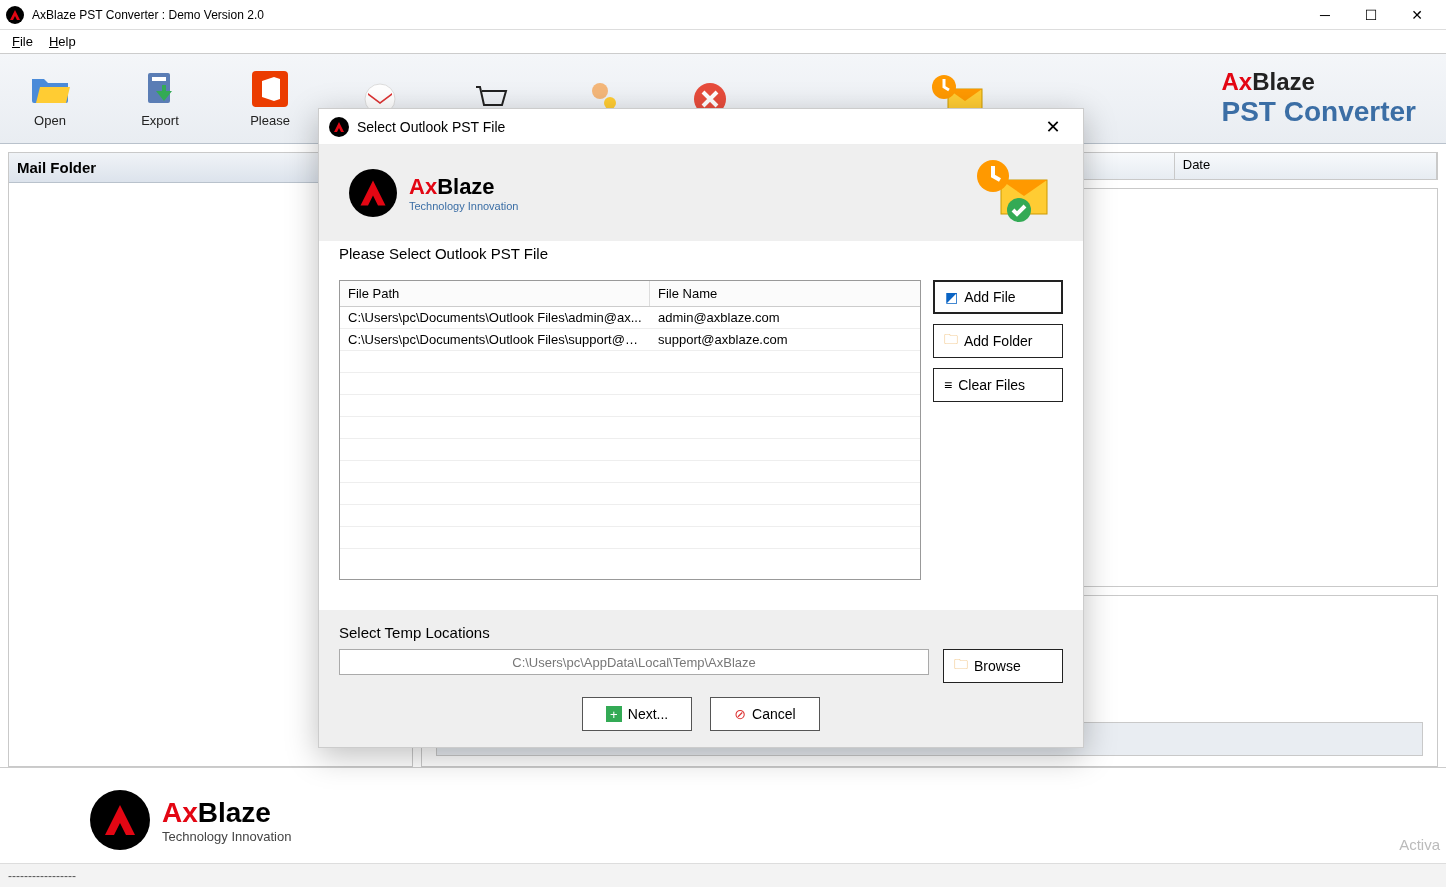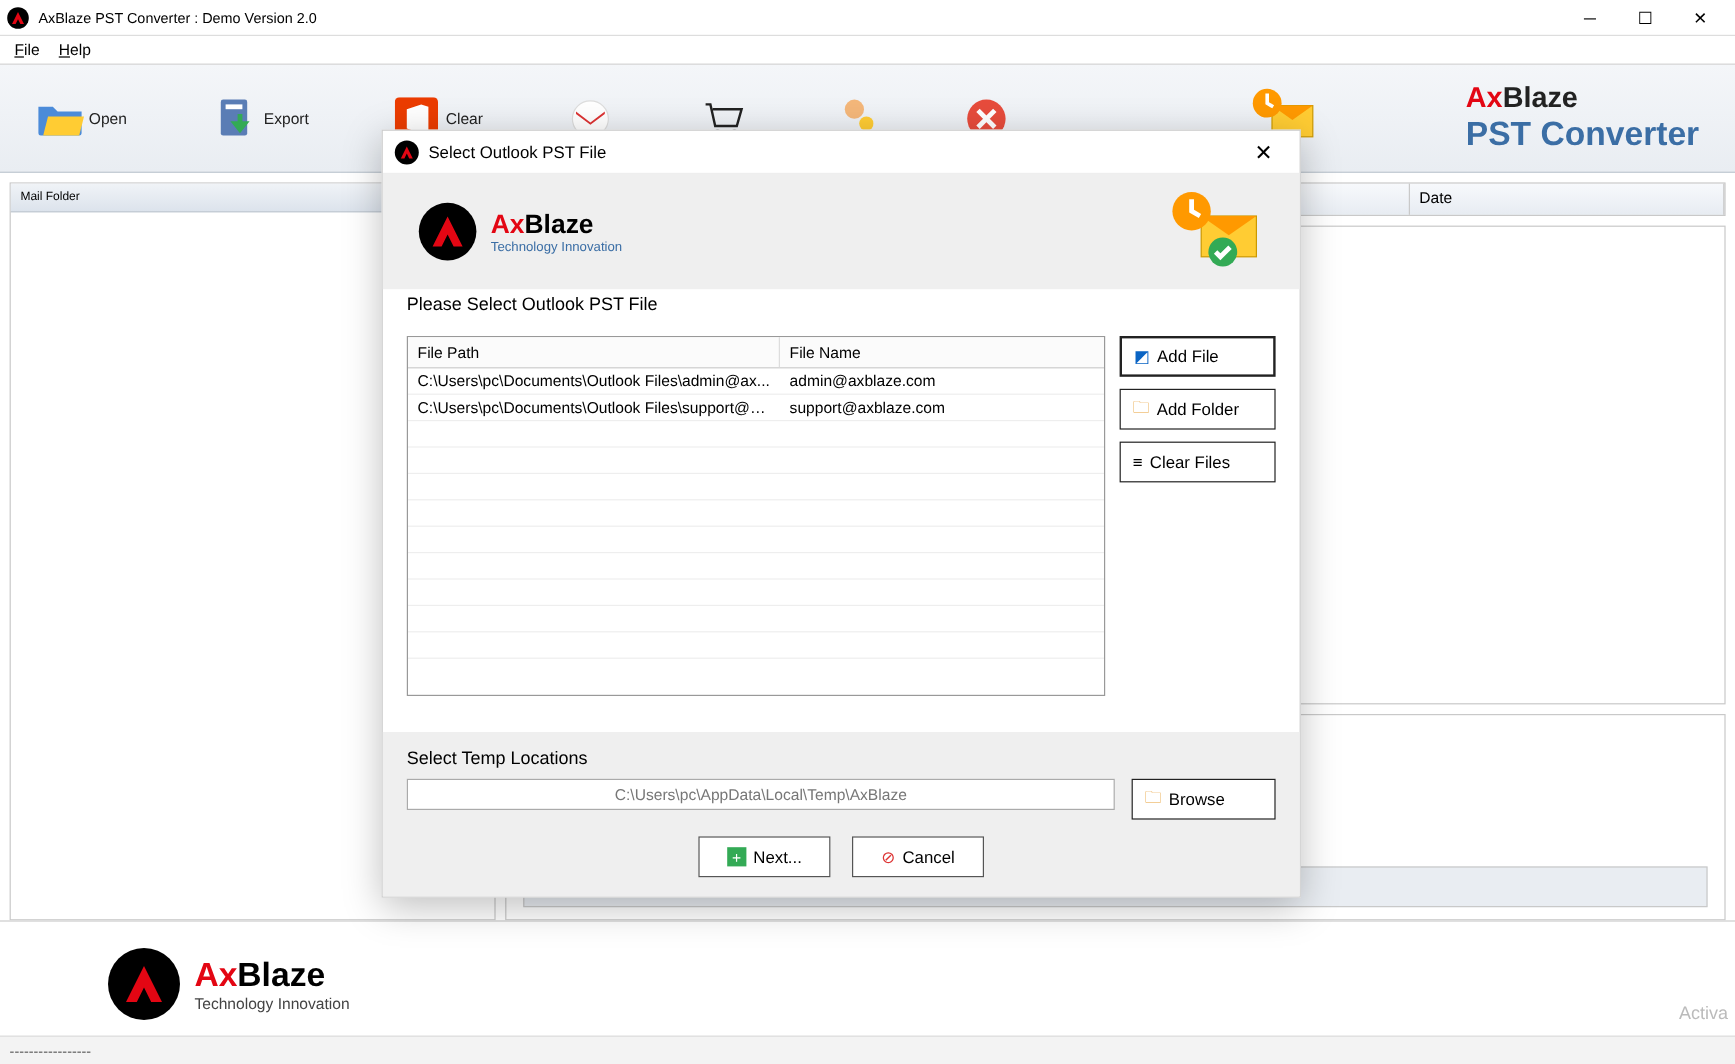--- a/index.html
+++ b/index.html
@@ -12,31 +12,31 @@
 .titlebar .title { font-size: 12px; color: #000; }
 .titlebar .win-controls { margin-left: auto; display: flex; }
 .titlebar .win-controls div { width: 46px; height: 30px; display: flex; align-items: center; justify-content: center; font-size: 14px; }
 
 
 .menubar { height: 24px; background: #fff; border-bottom: 1px solid #ccc; display: flex; align-items: center; padding: 0 12px; gap: 16px; font-size: 13px; }
 .menubar span u { text-decoration: underline; }
 
 
 .toolbar { height: 90px; background: linear-gradient(#f4f6f9,#e9edf2); border-bottom: 1px solid #b9c2cc; display: flex; align-items: center; padding: 0 30px; gap: 70px; position: relative; }
-.tb-btn { display: flex; align-items: center; font-size: 13px; color: #222; gap: 4px; }
+.tb-btn { display: flex; flex-direction: column; align-items: center; font-size: 13px; color: #222; gap: 4px; }
 .tb-btn .ic { width: 40px; height: 40px; display: flex; align-items: center; justify-content: center; }
 .brand { position: absolute; right: 30px; top: 14px; text-align: left; }
 .brand .l1 { font-size: 24px; font-weight: bold; color: #222; }
 .brand .l1 .ax { color: #e30613; }
 .brand .l2 { font-size: 28px; font-weight: bold; color: #3b6ea5; }
 
 
 .main { display: flex; height: calc(887px - 30px - 24px - 90px - 120px); }
 .leftpane { width: 405px; border: 1px solid #c9c9c9; margin: 8px 0 0 8px; background: #fff; }
-.leftpane .hdr { background: linear-gradient(#f0f3f7,#dce3ec); border-bottom: 1px solid #b9c2cc; padding: 6px 8px; font-weight: normal; font-size: 10px; }
+.leftpane .hdr { background: linear-gradient(#f0f3f7,#dce3ec); border-bottom: 1px solid #b9c2cc; padding: 6px 8px; font-weight: bold; font-size: 15px; }
 .rightpane { flex: 1; margin: 8px 8px 0 8px; display: flex; flex-direction: column; gap: 8px; }
 .gridhdr { display: flex; border: 1px solid #c9c9c9; height: 28px; background: linear-gradient(#f7f9fc,#e7ecf2); }
 .gridhdr .col { flex: 1; border-right: 1px solid #c9c9c9; padding: 4px 8px; font-size: 13px; }
 .gridbody { border: 1px solid #c9c9c9; flex: 1; background: #fff; }
 .detail { border: 1px solid #c9c9c9; padding: 10px 14px; font-size: 14px; color: #333; background: #fff; }
 .detail .row { display: flex; gap: 18px; }
 .striped { height: 34px; margin-top: 100px; background: #e9edf2; border: 1px solid #c9c9c9; }
 
 
 .footer { position: absolute; left: 0; bottom: 0; width: 100%; height: 120px; border-top: 1px solid #ccc; background: #fff; }
@@ -123,21 +123,21 @@
       </div>
     <span>Export</span>
   </div>
   <div class="tb-btn">
     <div class="ic">
         <svg width="36" height="36" viewBox="0 0 36 36">
           <rect width="36" height="36" fill="#eb3c00" rx="4"></rect>
           <path fill="#fff" d="M22 6v24l-12-4V10z M22 6l6 2v20l-6 2z"></path>
         </svg>
       </div>
-    <span>Clear</span>
+    <span>Please</span>
   </div>
   <div class="tb-btn">
     <div class="ic">
         <svg width="40" height="32" viewBox="0 0 40 32">
           <circle cx="20" cy="16" r="15" fill="#fff" stroke="#ddd"></circle>
           <path fill="#d33" d="M8 10l12 9 12-9v2l-12 9-12-9z"></path>
         </svg>
       </div>
   </div>
   <div class="tb-btn">

